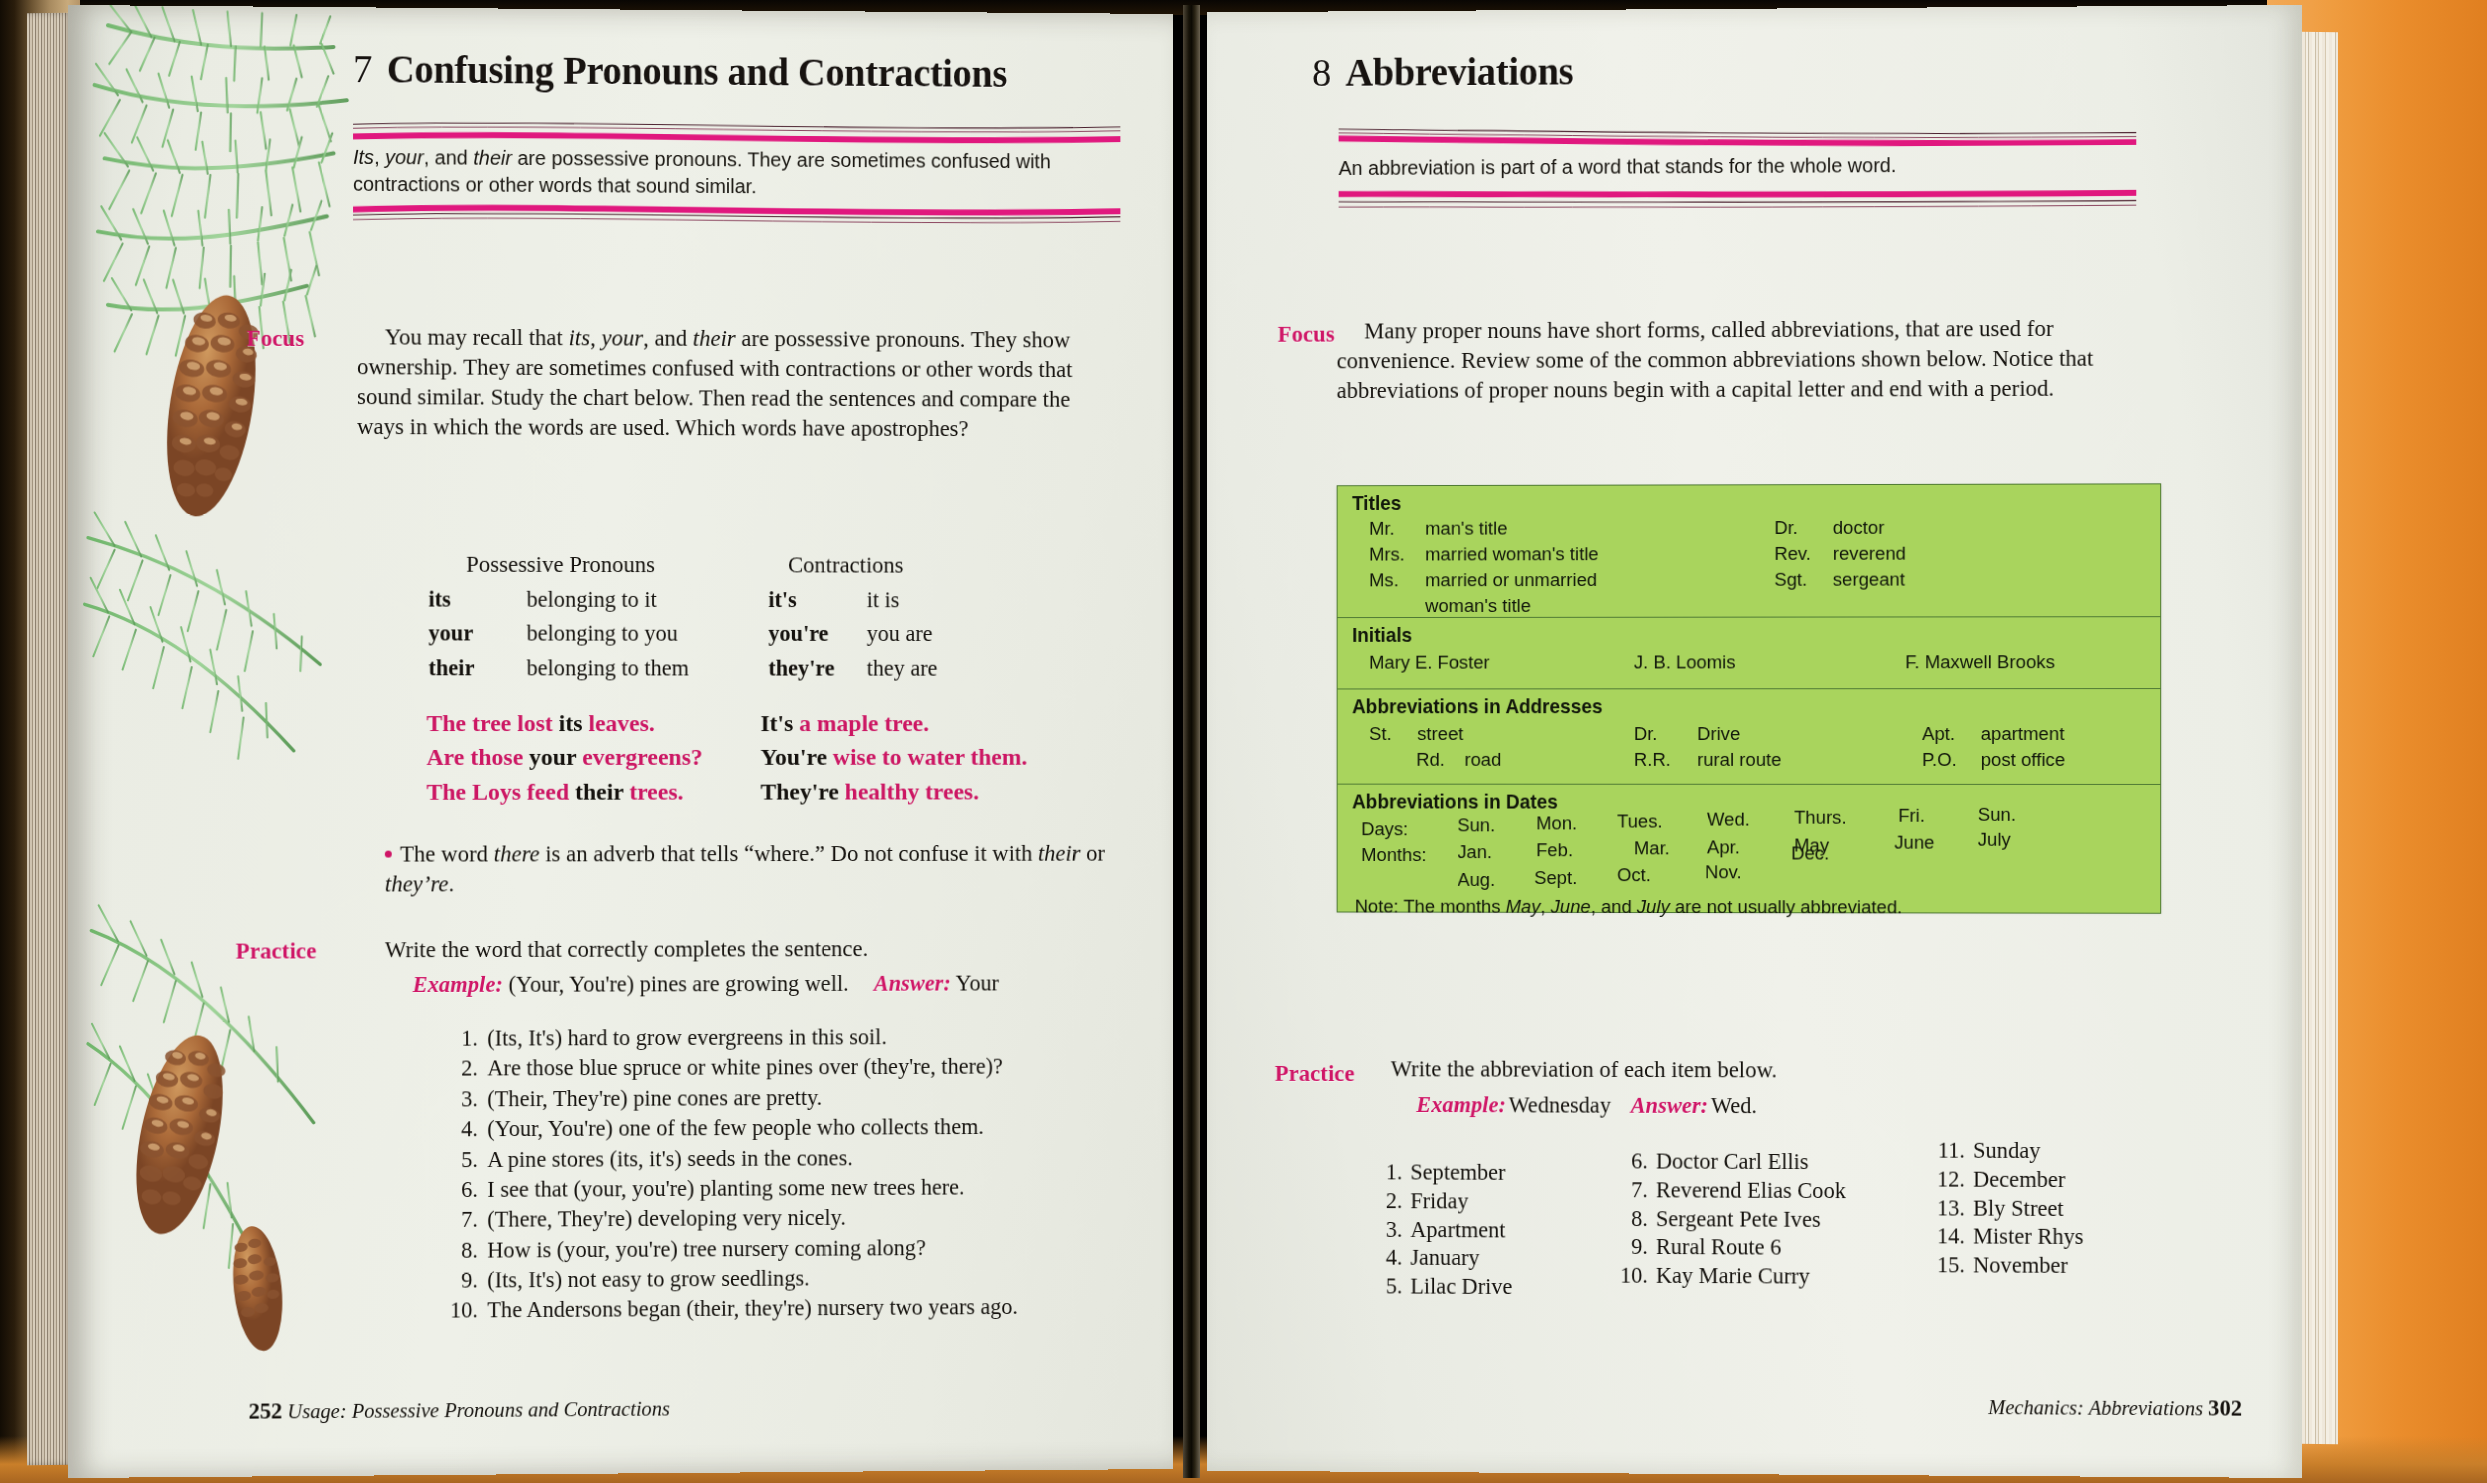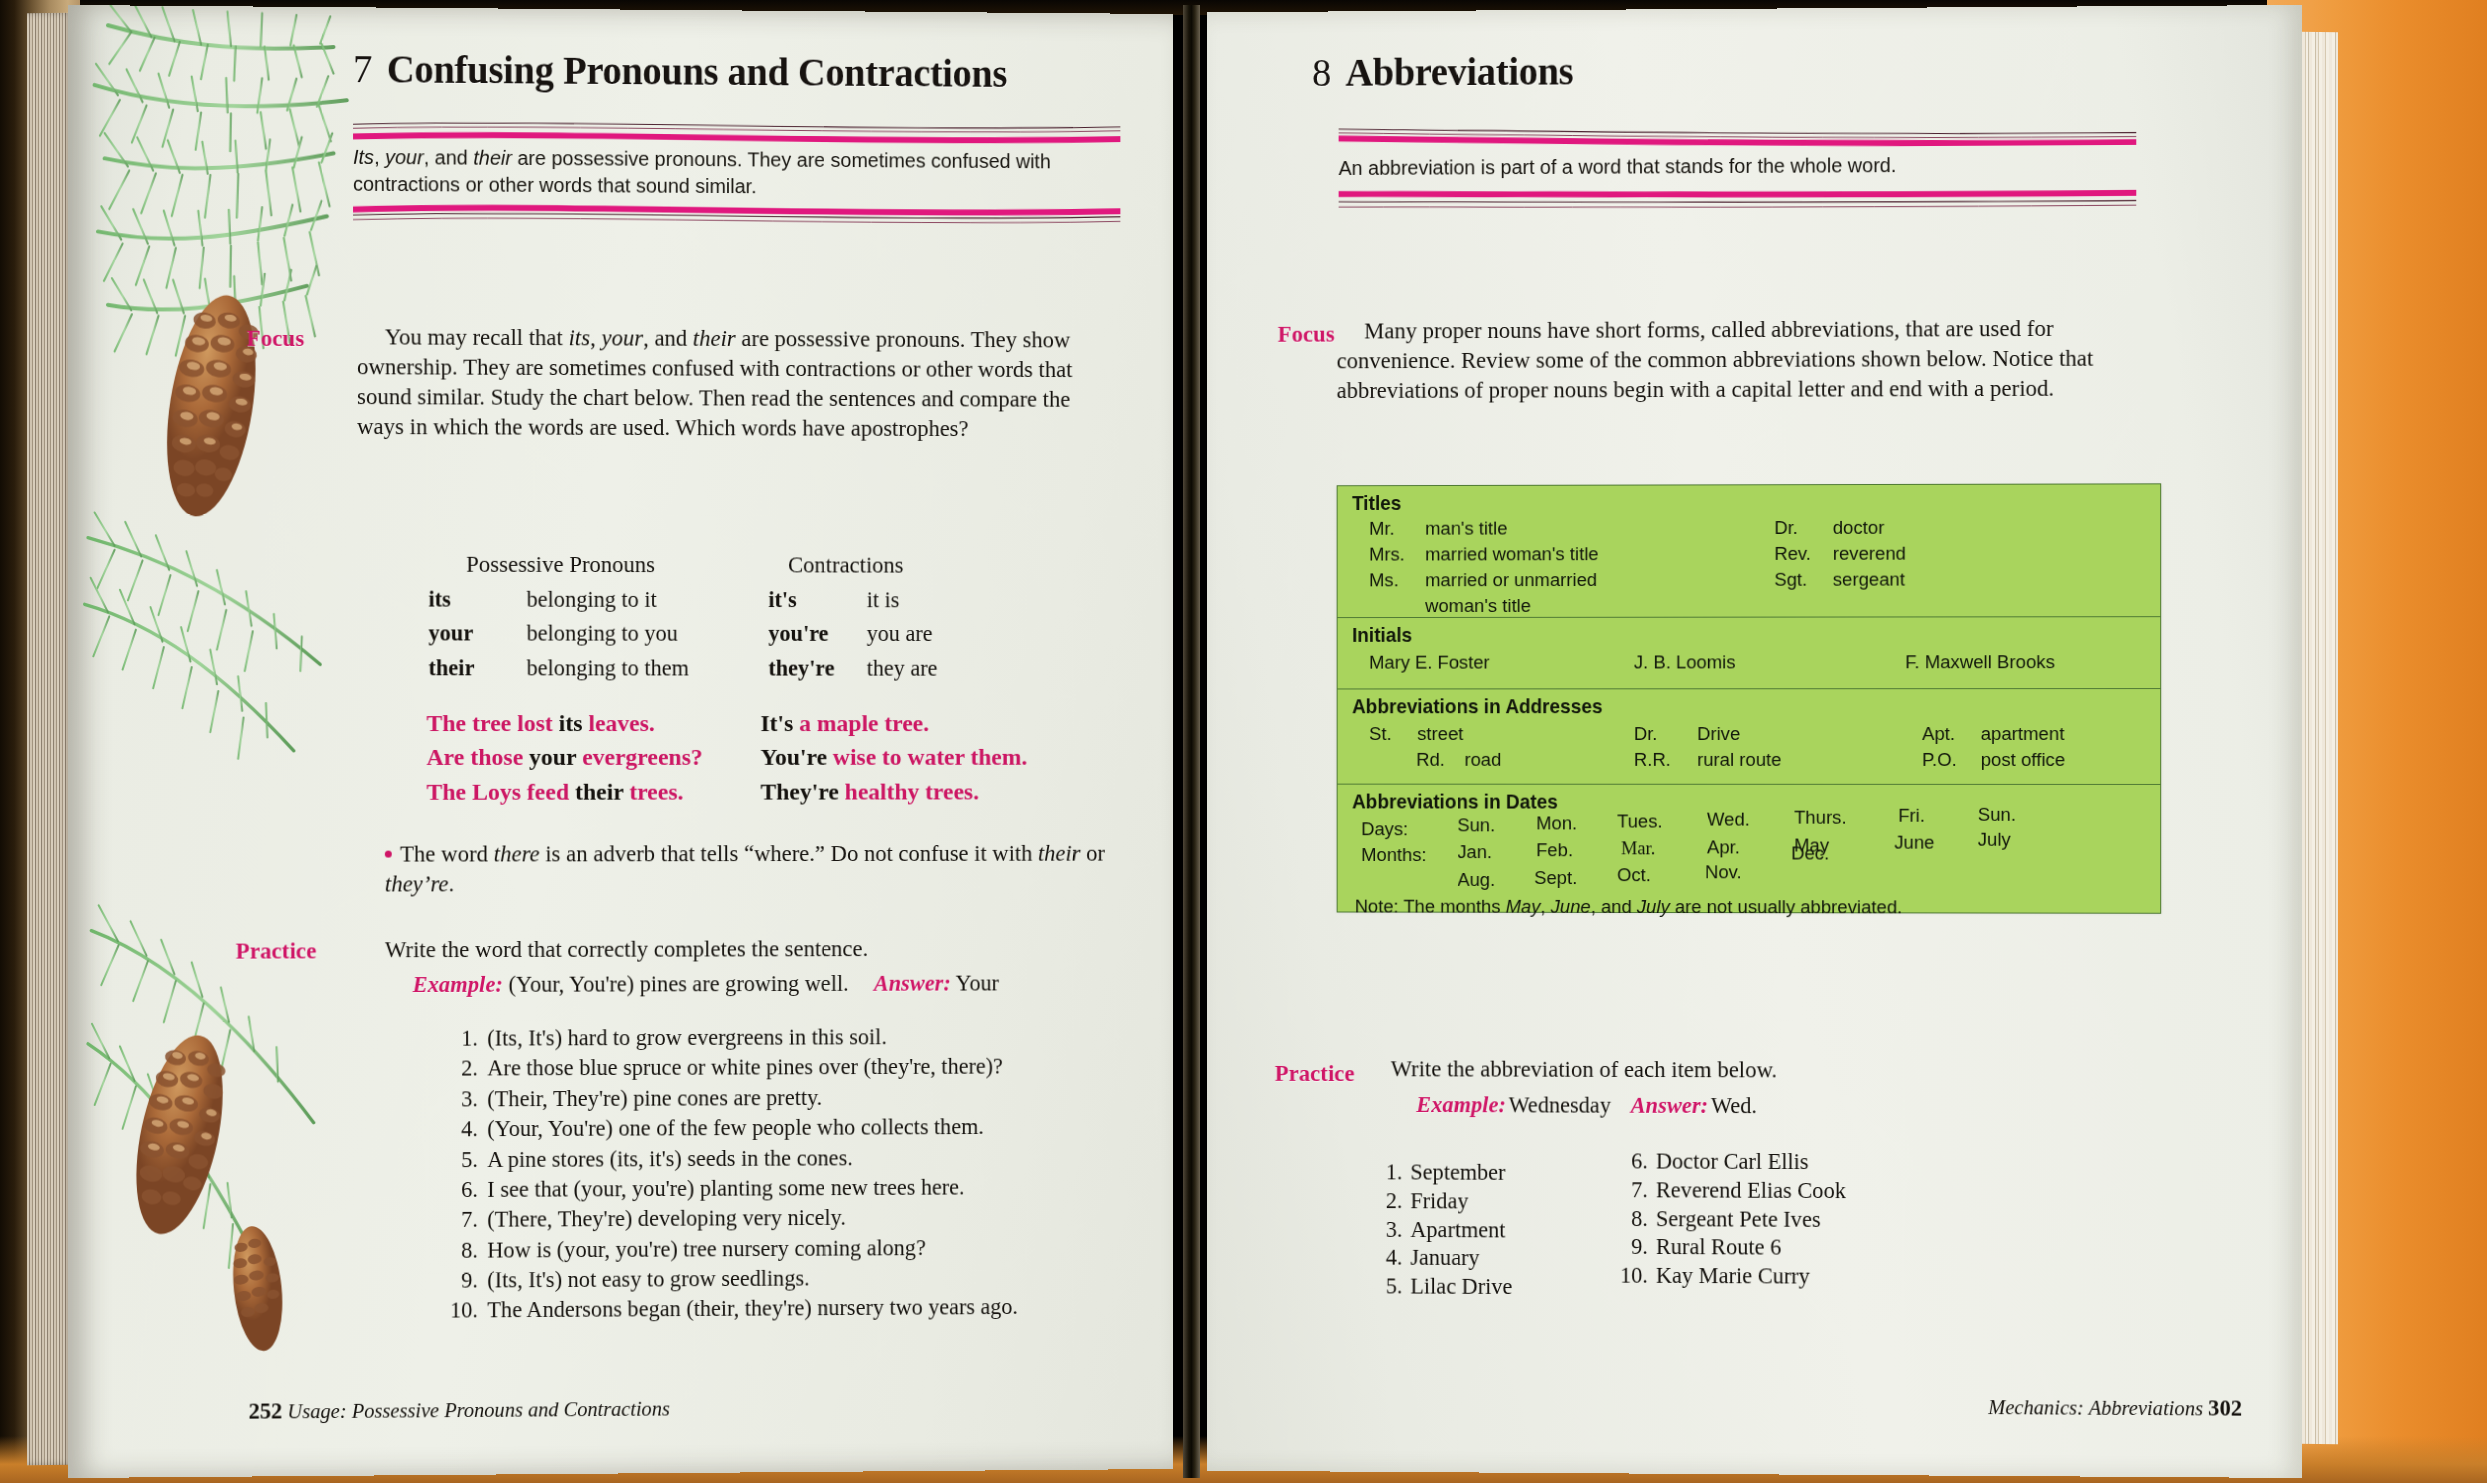--- a/index.html
+++ b/index.html
@@ -702,21 +702,21 @@
           <div class="gb-line" style="position:absolute; left:187px; top:-4px;">Mon.</div>
           <div class="gb-line" style="position:absolute; left:269px; top:-6px;">Tues.</div>
           <div class="gb-line" style="position:absolute; left:360px; top:-8px;">Wed.</div>
           <div class="gb-line" style="position:absolute; left:448px; top:-10px;">Thurs.</div>
           <div class="gb-line" style="position:absolute; left:553px; top:-12px;">Fri.</div>
           <div class="gb-line" style="position:absolute; left:633px; top:-13.3px;">Sun.</div>
 
           <div class="gb-line" style="position:absolute; left:9.3px; top:28px;">Months:</div>
           <div class="gb-line" style="position:absolute; left:107px; top:25px;">Jan.</div>
           <div class="gb-line" style="position:absolute; left:187px; top:23px;">Feb.</div>
-          <div class="gb-line" style="position:absolute; left:273px; top:21px;font-family:Liberation Serif, serif;">Mar.</div>
+          <div class="gb-line" style="position:absolute; left:286px; top:21px;">Mar.</div>
           <div class="gb-line" style="position:absolute; left:360px; top:19.3px;">Apr.</div>
           <div class="gb-line" style="position:absolute; left:448px; top:17.3px;">May</div>
           <div class="gb-line" style="position:absolute; left:549px; top:14.7px;">June</div>
           <div class="gb-line" style="position:absolute; left:633px; top:12px;">July</div>
 
           <div class="gb-line" style="position:absolute; left:107px; top:53px;">Aug.</div>
           <div class="gb-line" style="position:absolute; left:185px; top:51px;">Sept.</div>
           <div class="gb-line" style="position:absolute; left:269px; top:48px;">Oct.</div>
           <div class="gb-line" style="position:absolute; left:358px; top:45px;">Nov.</div>
           <div class="gb-line" style="position:absolute; left:445px; top:26px;">Dec.</div>
@@ -746,20 +746,27 @@
         <li><span class="n">4.</span><span>January</span></li>
         <li><span class="n">5.</span><span>Lilac Drive</span></li>
       </ul>
       <ul class="col" style="left:413px; top:5.3px;">
         <li><span class="n">6.</span><span>Doctor Carl Ellis</span></li>
         <li><span class="n">7.</span><span>Reverend Elias Cook</span></li>
         <li><span class="n">8.</span><span>Sergeant Pete Ives</span></li>
         <li><span class="n">9.</span><span>Rural Route 6</span></li>
         <li><span class="n">10.</span><span>Kay Marie Curry</span></li>
       </ul>
+      <ul class="col" style="left:733px; top:-6.7px;">
+        <li><span class="n">11.</span><span>Sunday</span></li>
+        <li><span class="n">12.</span><span>December</span></li>
+        <li><span class="n">13.</span><span>Bly Street</span></li>
+        <li><span class="n">14.</span><span>Mister Rhys</span></li>
+        <li><span class="n">15.</span><span>November</span></li>
+      </ul>
     </div>
 
     <div class="folio" style="right:60px; top:1391px; white-space:nowrap;">
       <span class="ftxt">Mechanics: Abbreviations</span>
       <span class="pnum">302</span>
     </div>
   </div>
 
   <div class="gutter"></div>
 </div>

